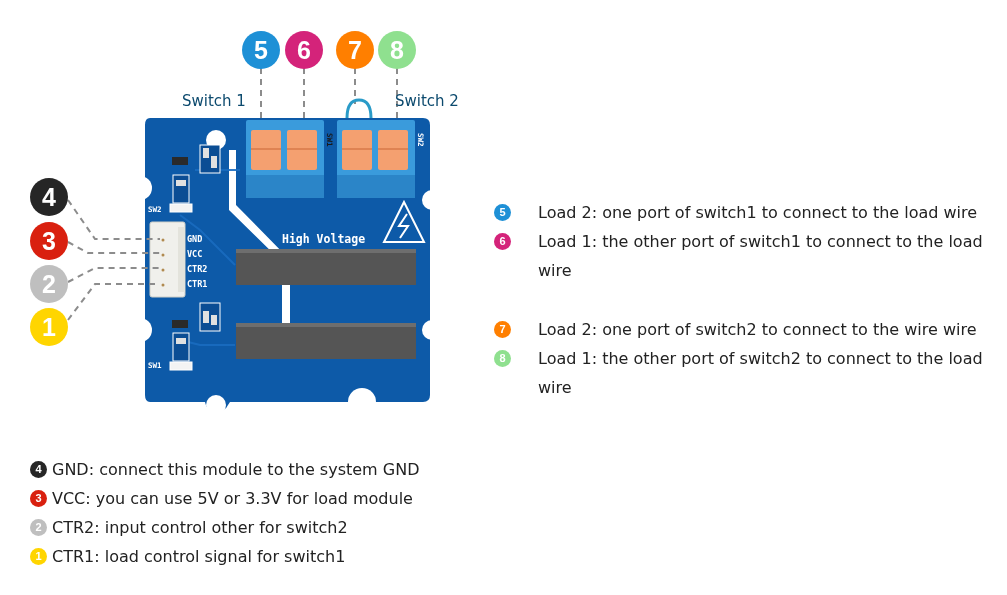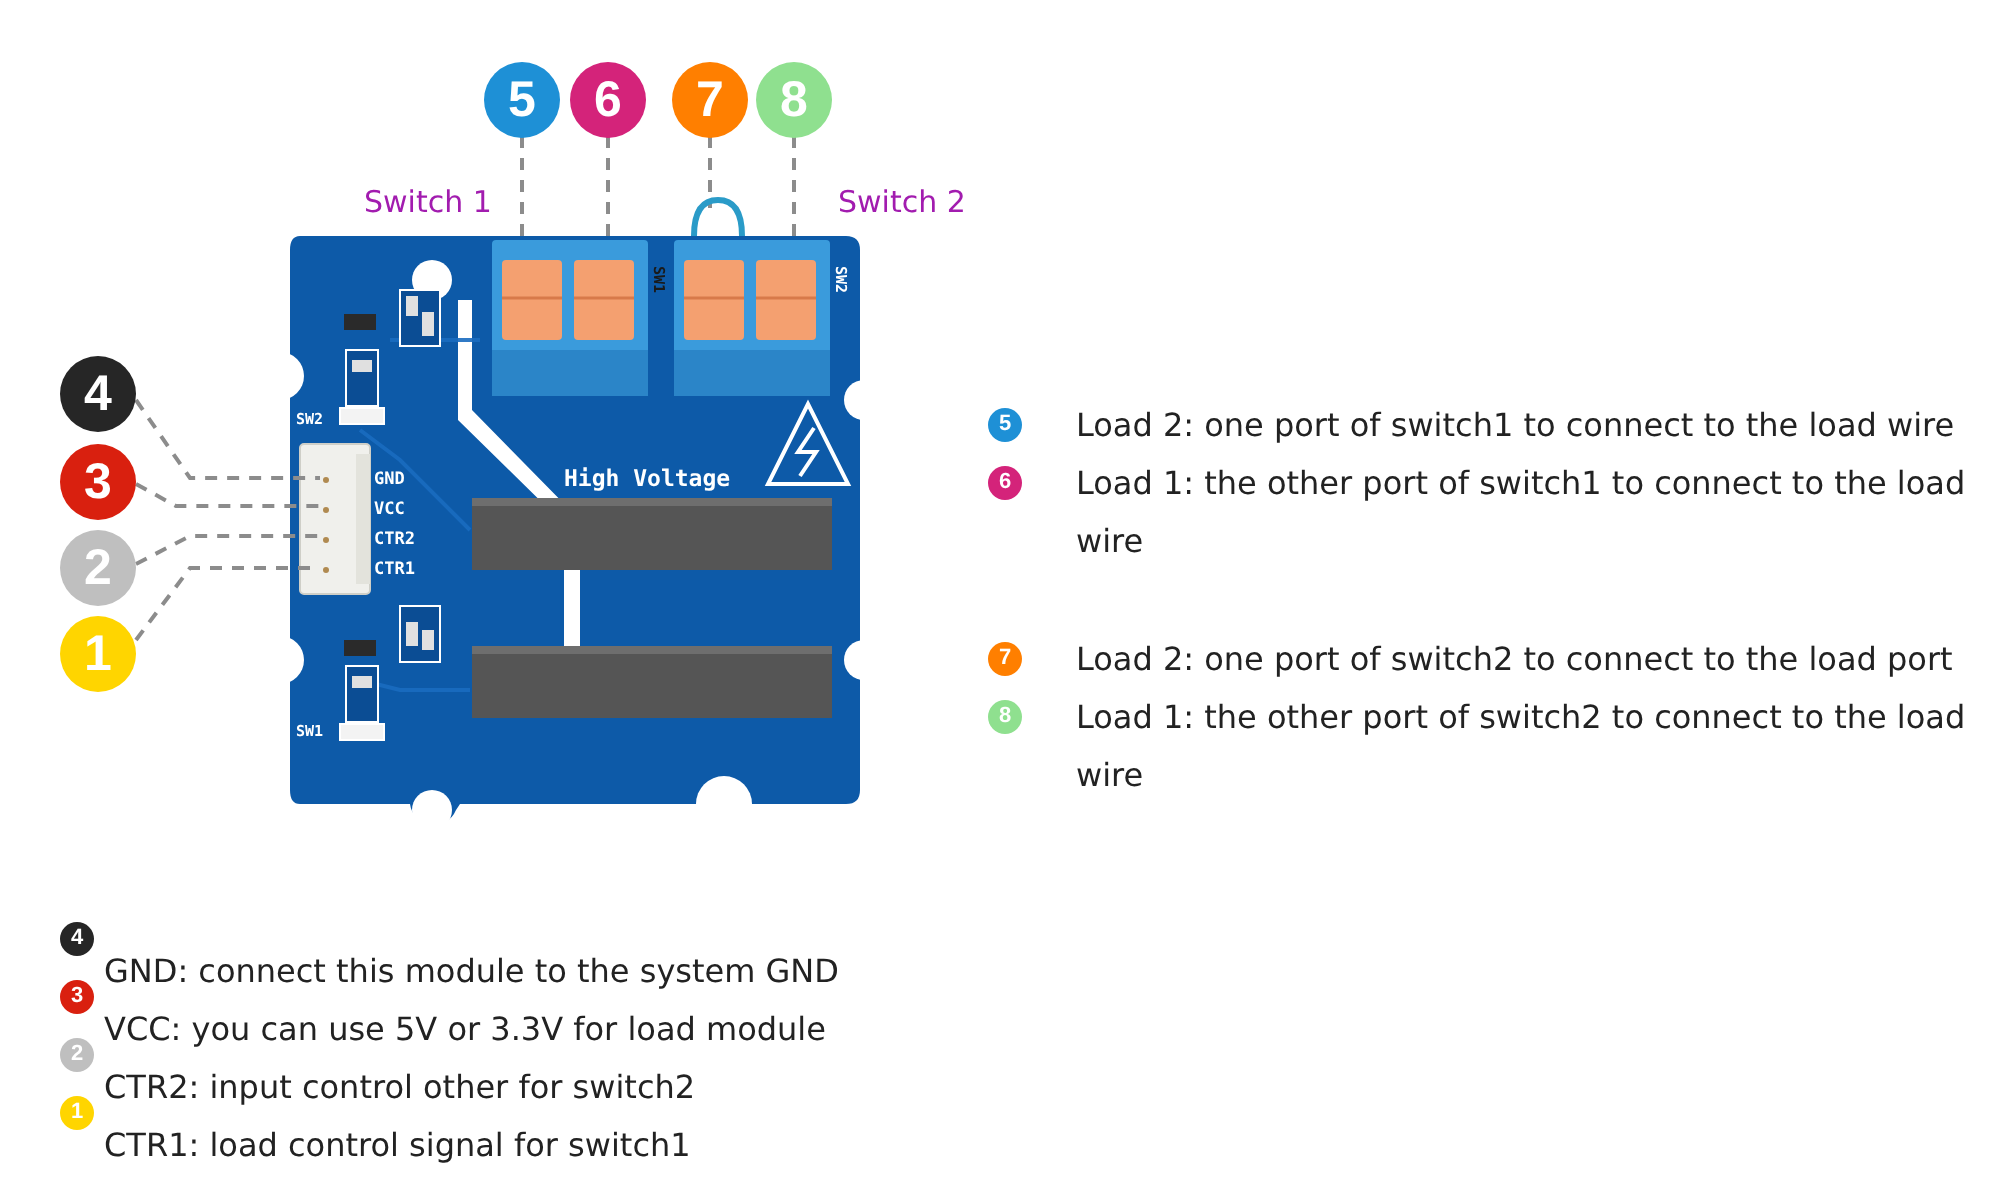--- a/index.html
+++ b/index.html
@@ -8,36 +8,36 @@
 
   .badge {
     position: absolute; border-radius: 50%; color: #fff; font-weight: bold;
     display: flex; align-items: center; justify-content: center;
     font-family: "Liberation Sans", sans-serif;
   }
   .badge.big { width: 38px; height: 38px; font-size: 25px; }
   .badge.small { width: 17px; height: 17px; font-size: 11px; }
 
   .sw-label {
-    position: absolute; font-size: 15px; color: #a21caf;
+    position: absolute; font-size: 15px; color: #0c4a6e;
     font-family: "DejaVu Sans", sans-serif;
   }
 
   .desc-row {
     position: absolute; font-size: 16px; line-height: 29px; color: #222;
     font-family: "DejaVu Sans", sans-serif;
   }
   .desc-row .txt { position: absolute; left: 44px; top: 0; width: 460px; }
   .desc-row .badge.small { left: 0; top: 6px; }
 
   .pin-row {
     position: absolute; font-size: 16px; line-height: 29px; color: #222;
     font-family: "DejaVu Sans", sans-serif; white-space: nowrap;
   }
-  .pin-row .txt { position: absolute; left: 22px; top: 16px; }
+  .pin-row .txt { position: absolute; left: 22px; top: 0; }
   .pin-row .badge.small { left: 0; top: 6px; }
 
   svg { position: absolute; left: 0; top: 0; }
   .pcb-text { font-family: "DejaVu Sans Mono", monospace; fill: #ffffff; font-weight: bold; }
 </style>
 </head>
 <body>
 
 <svg width="1007" height="595">
 
@@ -161,21 +161,21 @@
     <span>6</span>
   </div>
 <div class="badge big" style="left:336px;top:31px;background:#ff7f00">
     <span>7</span>
   </div>
 <div class="badge big" style="left:378px;top:31px;background:#8fe08f">
     <span>8</span>
   </div>
 
 <div class="sw-label" style="left:182px;top:92px;">Switch 1</div>
-<div class="sw-label" style="left:419px;top:92px;">Switch 2</div>
+<div class="sw-label" style="left:395px;top:92px;">Switch 2</div>
 
 <div class="badge big" style="left:30px;top:178px;background:#262626">
     <span>4</span>
   </div>
 <div class="badge big" style="left:30px;top:222px;background:#d9200f">
     <span>3</span>
   </div>
 <div class="badge big" style="left:30px;top:265px;background:#bfbfbf">
     <span>2</span>
   </div>
@@ -192,21 +192,21 @@
 <div class="desc-row" style="left:494px;top:227px;">
   <div class="badge small" style="background:#d4237a">
       <span>6</span>
     </div>
   <div class="txt">Load 1: the other port of switch1 to connect to the load wire</div>
 </div>
 <div class="desc-row" style="left:494px;top:315px;">
   <div class="badge small" style="background:#ff7f00">
       <span>7</span>
     </div>
-  <div class="txt">Load 2: one port of switch2 to connect to the load port</div>
+  <div class="txt">Load 2: one port of switch2 to connect to the wire wire</div>
 </div>
 <div class="desc-row" style="left:494px;top:344px;">
   <div class="badge small" style="background:#8fe08f">
       <span>8</span>
     </div>
   <div class="txt">Load 1: the other port of switch2 to connect to the load wire</div>
 </div>
 
 <div class="pin-row" style="left:30px;top:455px;">
   <div class="badge small" style="background:#262626">

